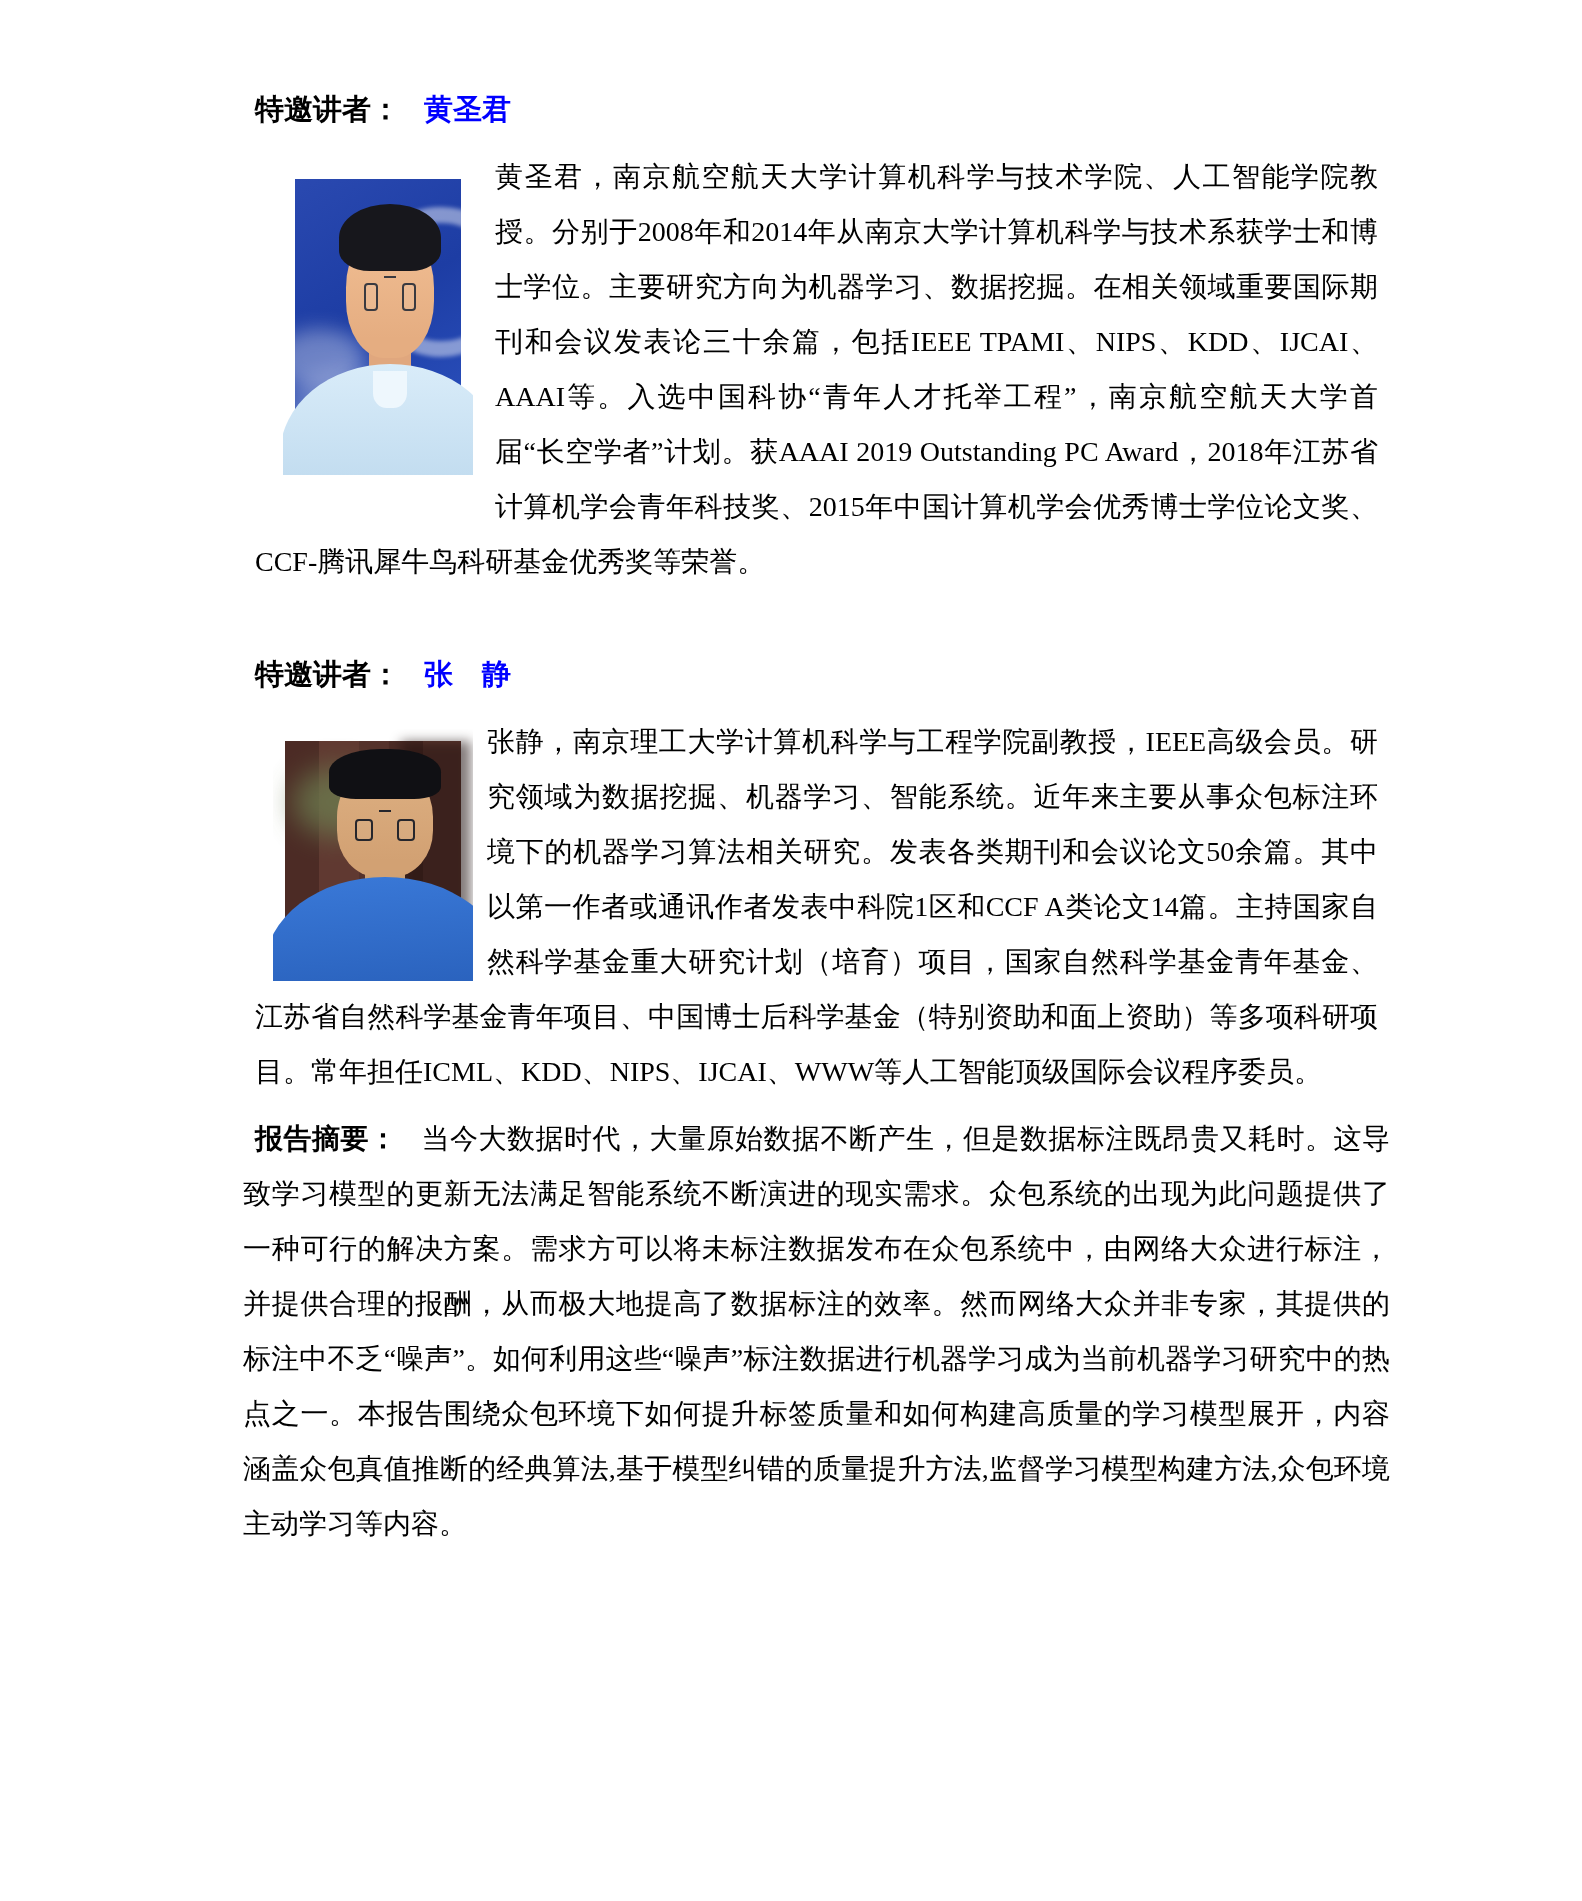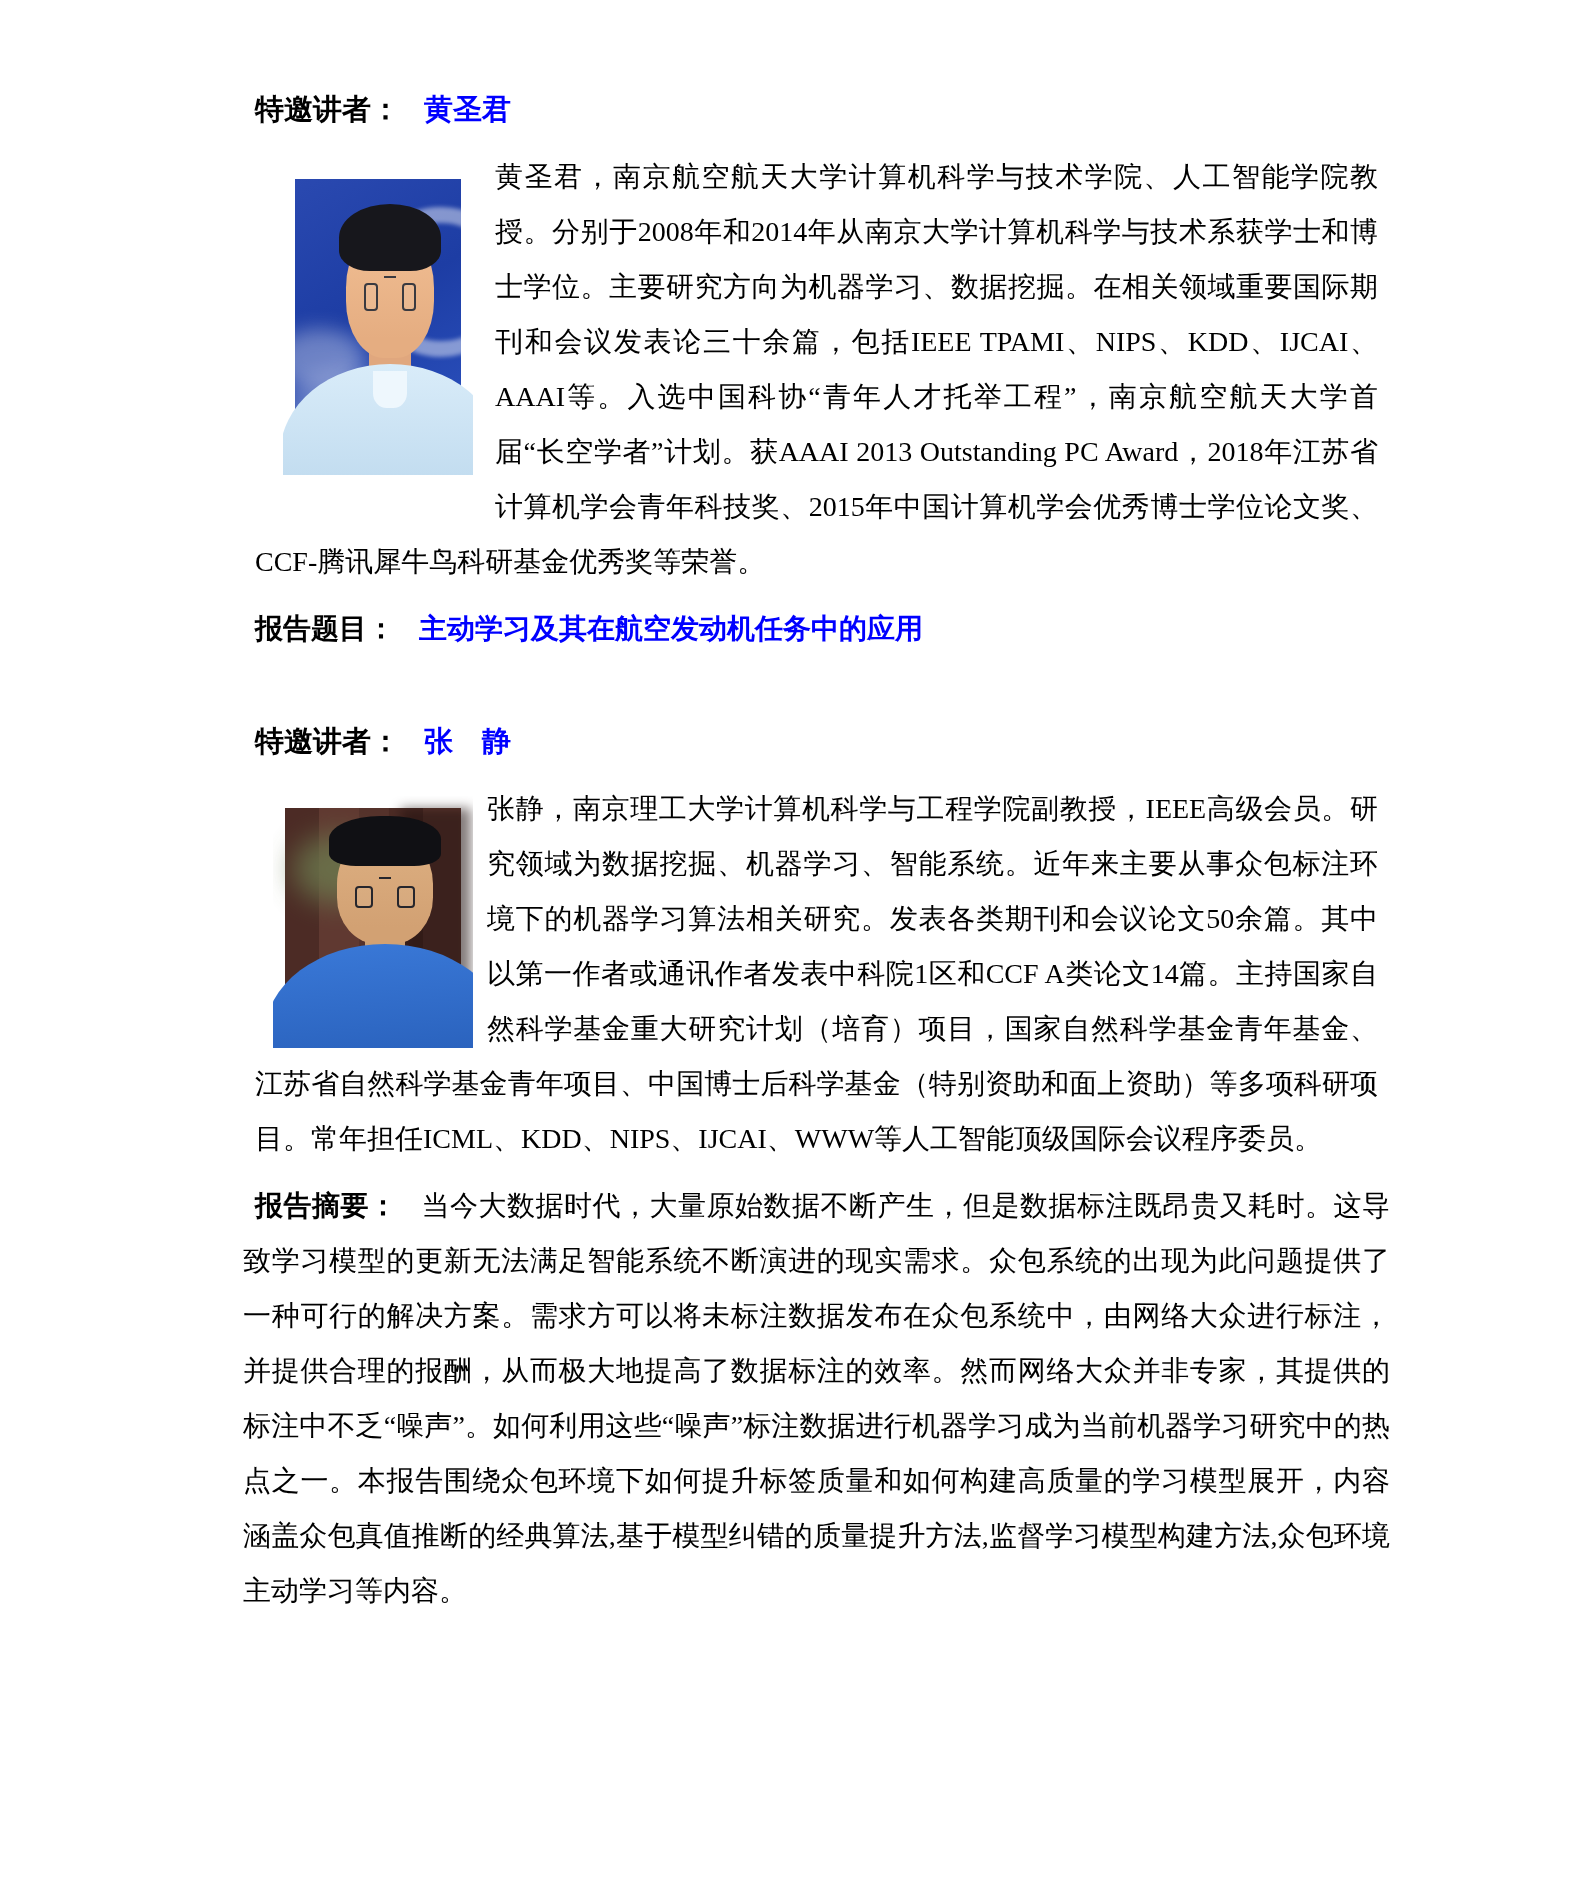--- a/index.html
+++ b/index.html
@@ -70,26 +70,23 @@
       <div class="p1-shirt"></div>
       <div class="p1-collar"></div>
       <div class="p1-face"></div>
       <div class="p1-hair"></div>
       <div class="p1-glasses">
           <span></span>
           <span></span>
         </div>
       <div class="p1-bridge"></div>
     </div>
-    <p class="body-text">黄圣君，南京航空航天大学计算机科学与技术学院、人工智能学院教授。分别于2008年和2014年从南京大学计算机科学与技术系获学士和博士学位。主要研究方向为机器学习、数据挖掘。在相关领域重要国际期刊和会议发表论三十余篇，包括IEEE TPAMI、NIPS、KDD、IJCAI、AAAI等。入选中国科协“青年人才托举工程”，南京航空航天大学首届“长空学者”计划。获AAAI 2013 Outstanding PC Award，2018年江苏省计算机学会青年科技奖、2015年中国计算机学会优秀博士学位论文奖、CCF-腾讯犀牛鸟科研基金优秀奖等荣誉。</p>
+    <p class="body-text">黄圣君，南京航空航天大学计算机科学与技术学院、人工智能学院教授。分别于2008年和2014年从南京大学计算机科学与技术系获学士和博士学位。主要研究方向为机器学习、数据挖掘。在相关领域重要国际期刊和会议发表论三十余篇，包括IEEE TPAMI、NIPS、KDD、IJCAI、AAAI等。入选中国科协“青年人才托举工程”，南京航空航天大学首届“长空学者”计划。获AAAI 2019 Outstanding PC Award，2018年江苏省计算机学会青年科技奖、2015年中国计算机学会优秀博士学位论文奖、CCF-腾讯犀牛鸟科研基金优秀奖等荣誉。</p>
   </div>
 
-  <p class="body-text title-line">
-    <span class="b">报告题目：</span><span class="b blue">主动学习及其在航空发动机任务中的应用</span>
-  </p>
 
 </section>
 
 <section class="section-2">
   <p class="heading">
     <span class="b">特邀讲者：</span><span class="b blue">张　静</span>
   </p>
 
   <div>
     <div class="photo photo-2">

